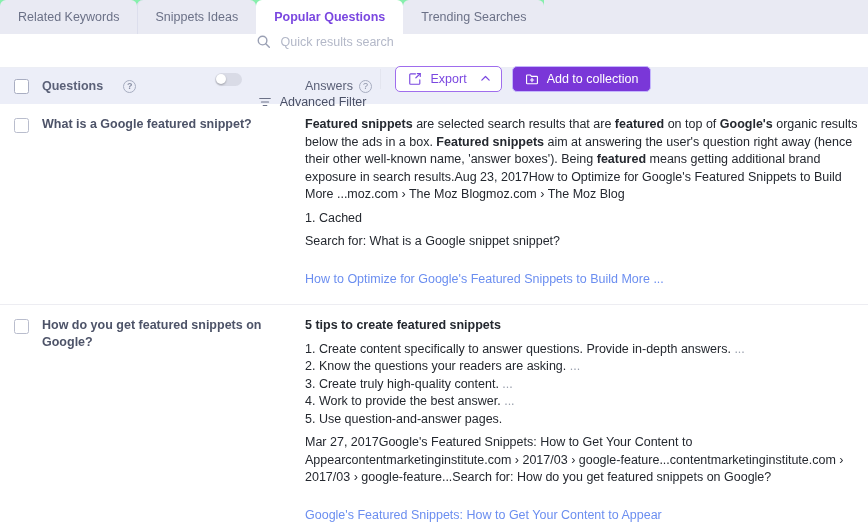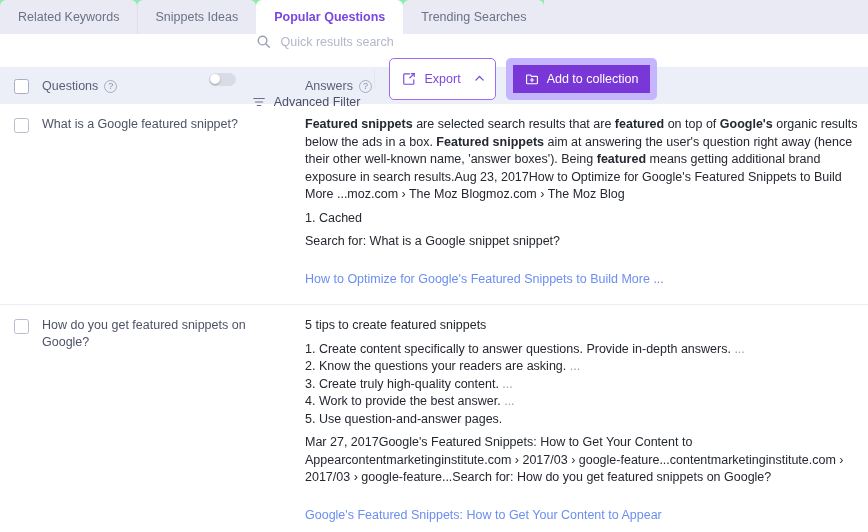--- a/index.html
+++ b/index.html
@@ -79,47 +79,47 @@
     box-shadow: 0 1px 2px rgba(0,0,0,.28);
   }
   .adv-filter { display:flex; align-items:center; gap:8px; cursor:pointer;margin-top:46px; }
   .filter-icon { width:14px; height:14px; color:#6b7187; }
   .adv-filter-label { font-size:12.5px; color:#4a5066; white-space:nowrap; }
 
   .vdiv { width:1px; height:20px; background:#e3e5ef; margin: 0 14px; }
 
   .btn {
     display:flex; align-items:center; gap:8px;
-    height: 42px; padding: 0 12px;
+    height: 26px; padding: 0 12px;
     border-radius: 5px;
     font-size: 12.5px;
     cursor: pointer;
     white-space: nowrap;
   }
   .btn-export {
     border: 1px solid #9f6ded;
     color: #7a47e0; background:#fff;
     padding-right: 8px;
   }
   .btn-export .caret { margin-left: 4px; }
   .btn-add {
-    background: #7a37d8; color: #fff; border: 7px solid #c4b5fd;
+    background: #7a37d8; color: #fff; border: 1px solid #c4b5fd;
     margin-left: 10px; font-weight: 500;
   }
   .ic { width: 14px; height: 14px; display:block; }
 
   
   .thead {
     height: 36px;
     background: #eceef8;
     display: flex; align-items: center;
     font-size: 12.5px; color: #5b6178;
   }
   .col-check { width: 42px; display:flex; justify-content:center; align-items:center; flex:none; }
-  .col-q { width: 263px; flex:none; display:flex; align-items:center; gap:6px; }
+  .col-q { width: 263px; flex:none; display:flex; align-items:center; gap:20px;font-weight:bold; }
   .col-a { flex: 1; display:flex; align-items:center; gap:6px; padding-right: 8px; }
 
   .cbx {
     width: 15px; height: 15px; border: 1.4px solid #b9bdcd;
     border-radius: 2.5px; background: #fff; cursor: pointer; flex:none;
   }
   .thead .cbx { border-color:#a9aec2; }
 
   .qmark {
     width: 13px; height: 13px; border-radius: 50%;
@@ -265,21 +265,21 @@
     </div>
 
     <div class="row">
       <div class="col-check">
         <div class="cbx"></div>
       </div>
       <div class="col-q">
         <span>How do you get featured snippets on Google?</span>
       </div>
       <div class="col-a">
-        <div class="ans-p" style="font-weight:normal">5 tips to create featured snippets</div>
+        <div class="ans-p" style="font-weight:bold">5 tips to create featured snippets</div>
         <div class="ans-list">
             <div>1. Create content specifically to answer questions. Provide in-depth answers.<span class="muted-dots"> ...</span></div>
             <div>2. Know the questions your readers are asking.<span class="muted-dots"> ...</span></div>
             <div>3. Create truly high-quality content.<span class="muted-dots"> ...</span></div>
             <div>4. Work to provide the best answer.<span class="muted-dots"> ...</span></div>
             <div>5. Use question-and-answer pages.</div>
           </div>
         <div class="ans-p">Mar 27, 2017Google's Featured Snippets: How to Get Your Content to Appearcontentmarketinginstitute.com › 2017/03 › google-feature...contentmarketinginstitute.com › 2017/03 › google-feature...Search for: How do you get featured snippets on Google?</div>
         <div class="ans-link">Google's Featured Snippets: How to Get Your Content to Appear</div>
       </div>

